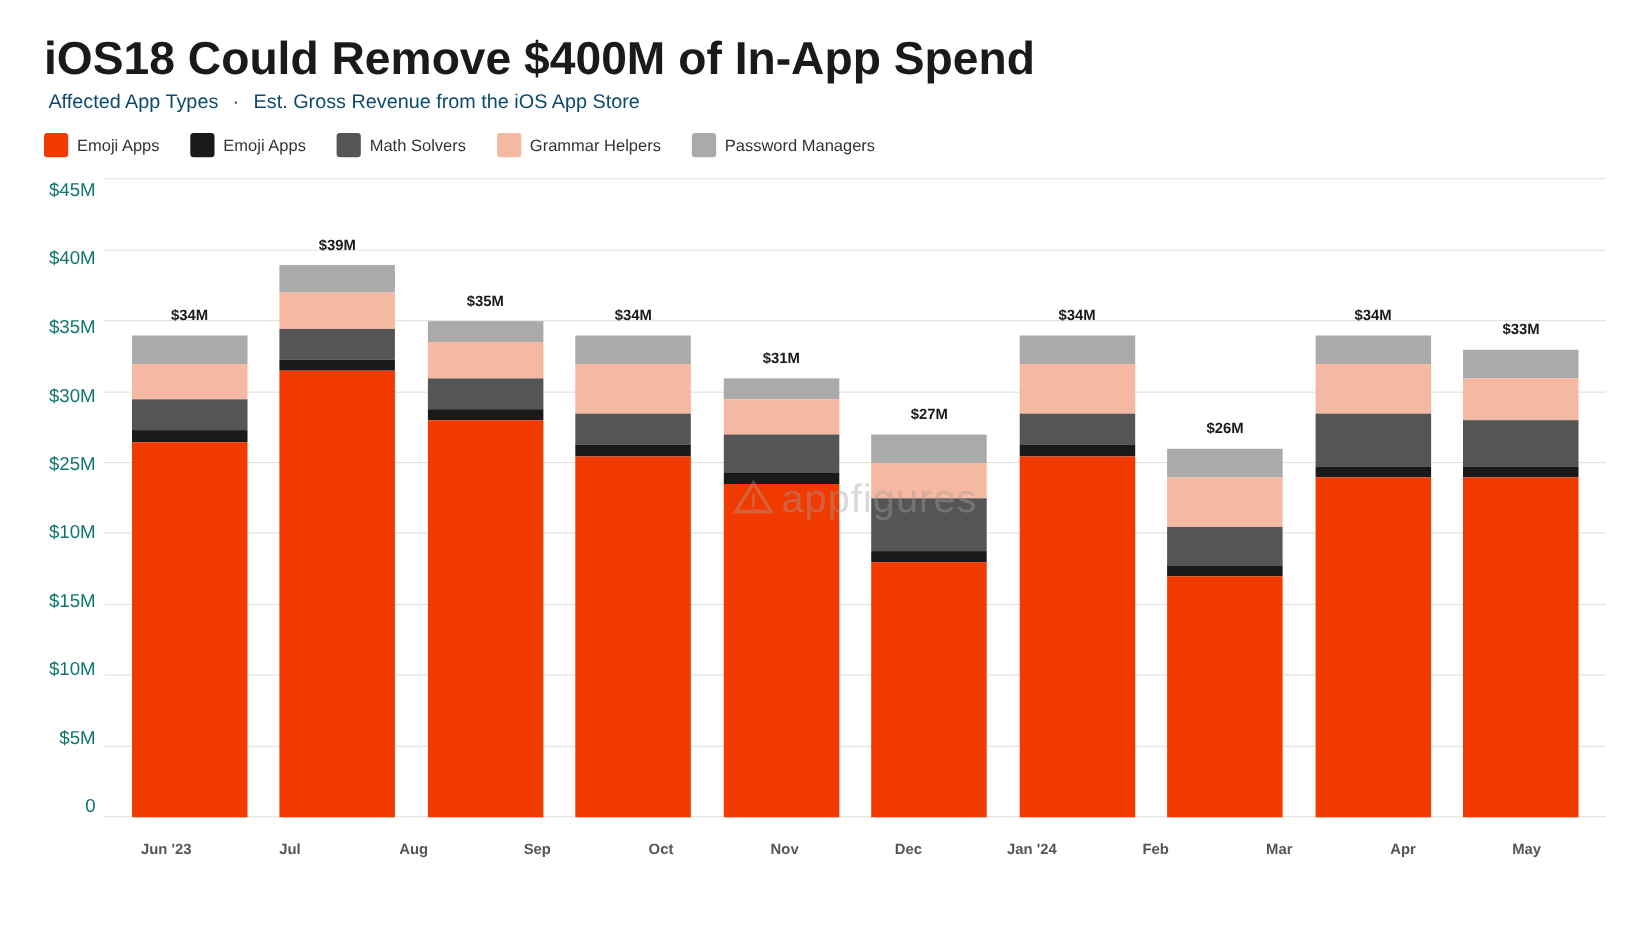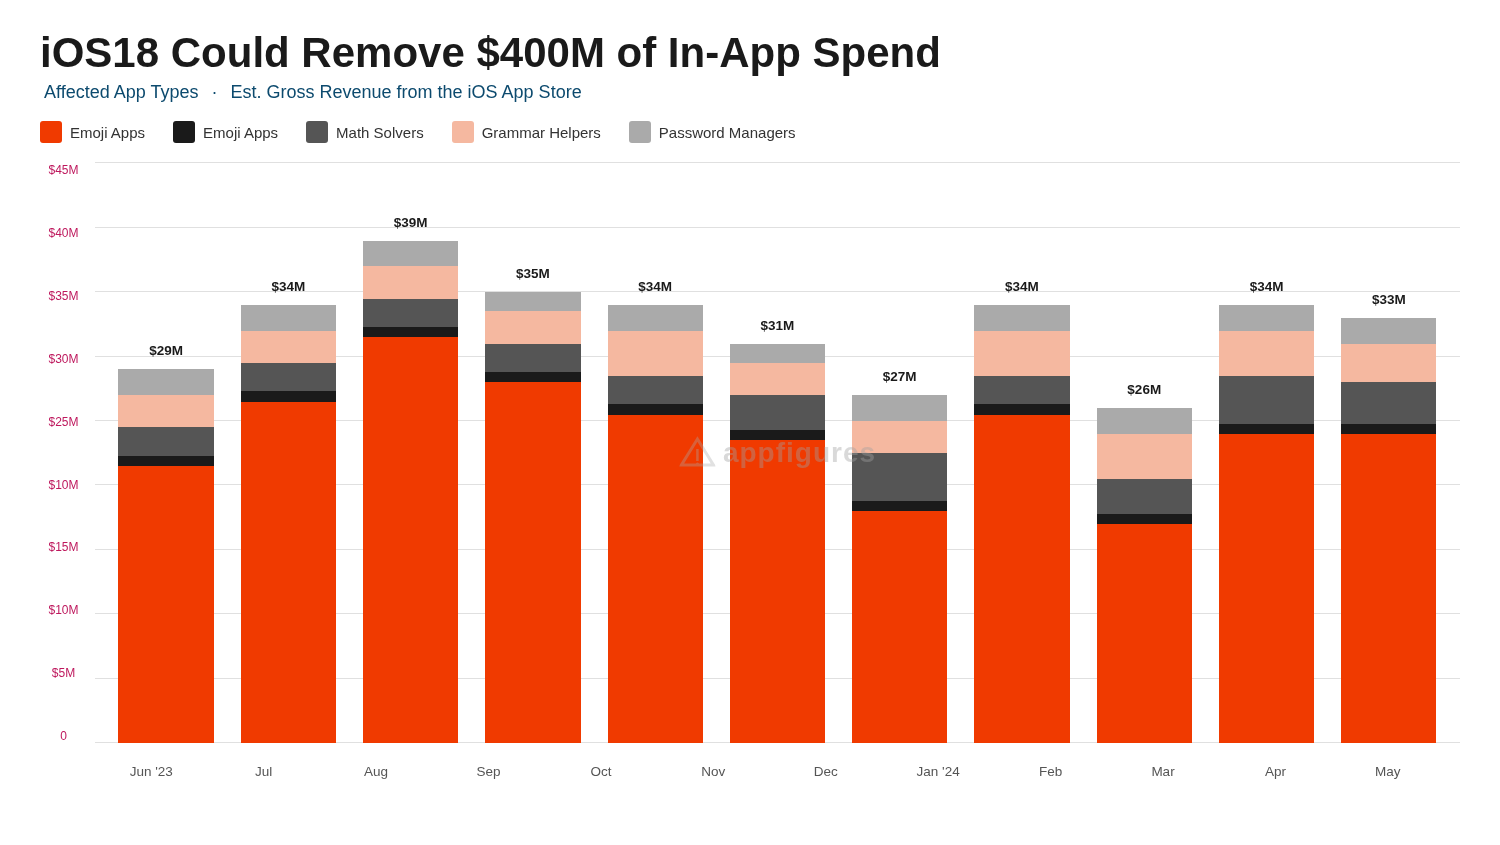--- a/index.html
+++ b/index.html
@@ -54,23 +54,23 @@
       position: absolute;
       left: 0;
       top: 0;
       bottom: 40px;
       width: 55px;
       display: flex;
       flex-direction: column-reverse;
       justify-content: space-between;
     }
     .y-label {
-      font-size: 12px;
-      color: #be185d;
-      text-align: center;
+      font-size: 17px;
+      color: #0f766e;
+      text-align: right;
       padding-right: 8px;
     }
     .chart-body {
       position: absolute;
       left: 55px;
       right: 0;
       top: 0;
       bottom: 40px;
     }
     .grid-lines {
@@ -126,20 +126,21 @@
       color: #1a1a1a;
       white-space: nowrap;
     }
     .x-labels {
       position: absolute;
       left: 55px;
       right: 16px;
       bottom: 0;
       height: 40px;
       display: flex;
+      font-weight: bold;
     }
     .x-label {
       flex: 1;
       display: flex;
       align-items: flex-end;
       justify-content: center;
       font-size: 13.5px;
       color: #555;
       padding-bottom: 4px;
     }
@@ -211,30 +212,20 @@
         <div class="grid-line" style="bottom: 22.2222%;"></div>
         <div class="grid-line" style="bottom: 33.3333%;"></div>
         <div class="grid-line" style="bottom: 44.4444%;"></div>
         <div class="grid-line" style="bottom: 55.5556%;"></div>
         <div class="grid-line" style="bottom: 66.6667%;"></div>
         <div class="grid-line" style="bottom: 77.7778%;"></div>
         <div class="grid-line" style="bottom: 88.8889%;"></div>
         <div class="grid-line" style="bottom: 100%;"></div>
       </div>
     <div class="bars-container" id="bars-container">
-    <div class="bar-group">
-          <div class="bar-stack" style="height: 64.4444%;">
-            <div class="bar-total-label">$29M</div>
-            <div class="bar-segment" style="height: 74.1379%; background-color: rgb(240, 58, 0);"></div>
-            <div class="bar-segment" style="height: 2.75862%; background-color: rgb(26, 26, 26);"></div>
-            <div class="bar-segment" style="height: 7.58621%; background-color: rgb(85, 85, 85);"></div>
-            <div class="bar-segment" style="height: 8.62069%; background-color: rgb(245, 184, 160);"></div>
-            <div class="bar-segment" style="height: 6.89655%; background-color: rgb(170, 170, 170);"></div>
-          </div>
-        </div>
         <div class="bar-group">
           <div class="bar-stack" style="height: 75.5556%;">
             <div class="bar-total-label">$34M</div>
             <div class="bar-segment" style="height: 77.9412%; background-color: rgb(240, 58, 0);"></div>
             <div class="bar-segment" style="height: 2.35294%; background-color: rgb(26, 26, 26);"></div>
             <div class="bar-segment" style="height: 6.47059%; background-color: rgb(85, 85, 85);"></div>
             <div class="bar-segment" style="height: 7.35294%; background-color: rgb(245, 184, 160);"></div>
             <div class="bar-segment" style="height: 5.88235%; background-color: rgb(170, 170, 170);"></div>
           </div>
         </div>
@@ -328,21 +319,21 @@
             <div class="bar-segment" style="height: 6.06061%; background-color: rgb(170, 170, 170);"></div>
           </div>
         </div>
       </div>
     <div class="watermark">
       <svg width="36" height="36" viewBox="0 0 36 36" style="opacity:0.35">
         <polygon points="18,4 34,30 2,30" fill="none" stroke="#aaa" stroke-width="3"></polygon>
         <line x1="18" y1="14" x2="18" y2="26" stroke="#aaa" stroke-width="2.5"></line>
         <circle cx="18" cy="29" r="1.5" fill="#aaa"></circle>
       </svg>
-      <span style="font-size:28px;color:rgba(160,160,160,0.4);font-weight:700;letter-spacing:1px">appfigures</span>
+      <span style="font-size:36px;color:rgba(160,160,160,0.4);font-weight:400;letter-spacing:1px">appfigures</span>
     </div>
   </div>
   <div class="x-labels" id="x-labels-container">
   <div class="x-label">Jun '23</div>
       <div class="x-label">Jul</div>
       <div class="x-label">Aug</div>
       <div class="x-label">Sep</div>
       <div class="x-label">Oct</div>
       <div class="x-label">Nov</div>
       <div class="x-label">Dec</div>

